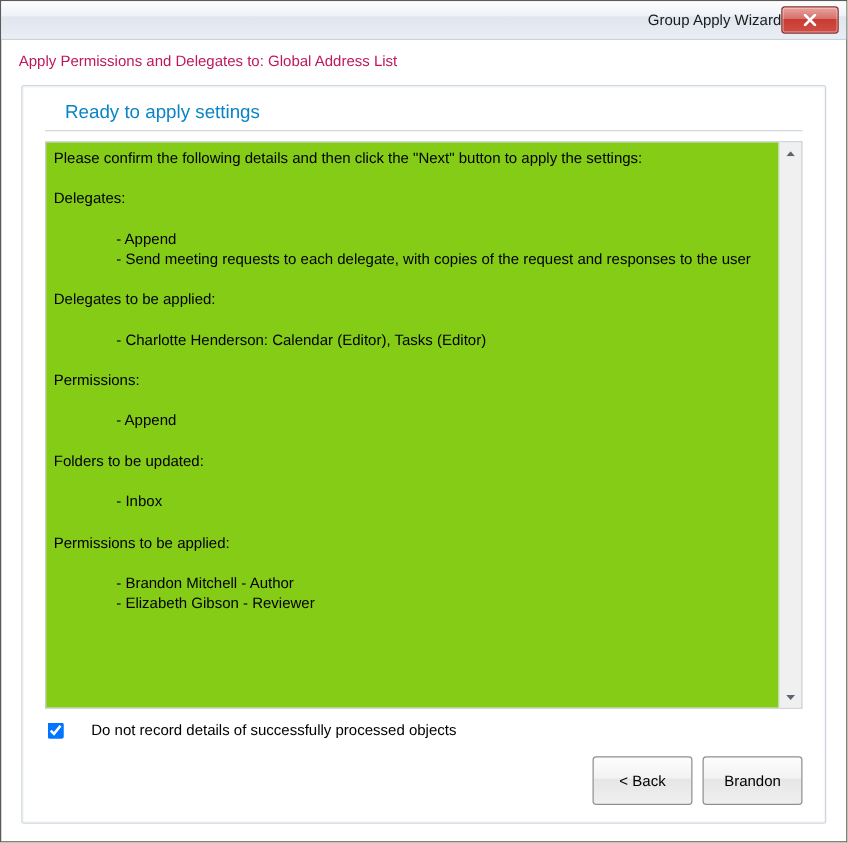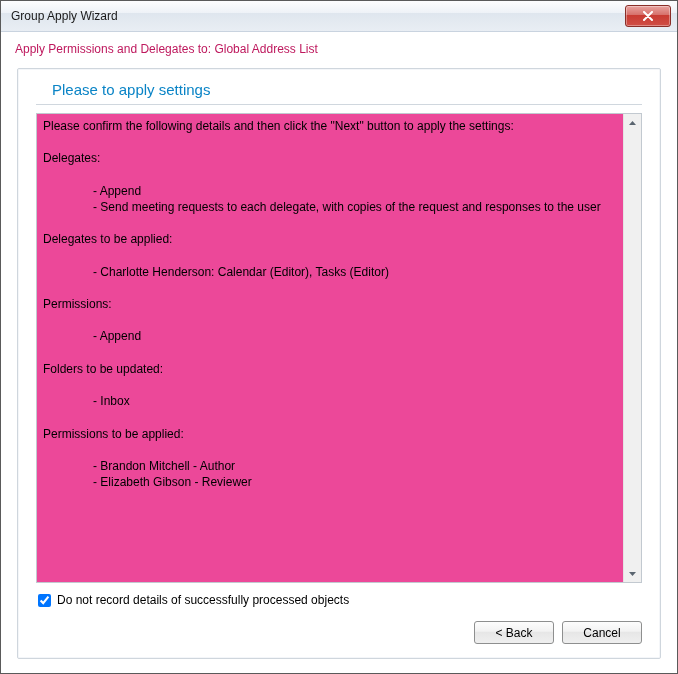--- a/index.html
+++ b/index.html
@@ -26,20 +26,21 @@
     background: linear-gradient(to bottom, #fdfdfe 0%, #eef2f7 40%, #dfe6ee 41%, #e9eef4 100%);
     border-bottom: 1px solid #c9d3df;
     display: flex;
     align-items: center;
     padding: 0 6px 0 10px;
   }
   .titlebar .title {
     flex: 1;
     color: #1a1a1a;
     font-size: 12px;
+    text-align: right;
   }
   .close-btn {
     width: 44px;
     height: 20px;
     border-radius: 3px;
     background: linear-gradient(to bottom, #e9a4a0 0%, #d6706a 45%, #c93b32 46%, #cf4e45 100%);
     border: 1px solid #8a2e28;
     display: flex;
     align-items: center;
     justify-content: center;
@@ -88,21 +89,21 @@
     flex: 1;
     padding: 4px 6px 4px 6px;
     font-size: 12px;
     line-height: 1.35;
     white-space: pre-wrap;
     font-family: "Segoe UI", Tahoma, sans-serif;
     resize: none;
     border: none;
     outline: none;
     overflow: hidden;
-    background: #ec4899;
+    background: #84cc16;
     color: #000;
   }
   .scroll-column {
     width: 17px;
     background: #f0f0f0;
     display: flex;
     flex-direction: column;
     justify-content: space-between;
     align-items: center;
     border-left: 1px solid #e3e3e3;
@@ -114,41 +115,41 @@
     align-items: center;
     justify-content: center;
     color: #5a6570;
     cursor: pointer;
   }
 
   .checkbox-row {
     margin: 2px 18px 14px 20px;
     display: flex;
     align-items: center;
-    gap: 6px;
+    gap: 22px;
   }
   .checkbox-row input {
     width: 13px;
     height: 13px;
     margin: 0;
   }
   .checkbox-row label {
     font-size: 12px;
     cursor: pointer;
   }
 
   .button-bar {
     display: flex;
     justify-content: flex-end;
     gap: 8px;
     padding: 0 18px 14px 18px;
   }
   .btn {
     min-width: 80px;
-    height: 23px;
+    height: 39px;
     padding: 0 4px;
     font-size: 12px;
     font-family: inherit;
     border: 1px solid #8e8f8f;
     border-radius: 3px;
     background: linear-gradient(to bottom, #fdfdfd 0%, #f2f2f2 45%, #e6e6e6 46%, #efefef 100%);
     cursor: pointer;
     color: #000;
   }
   .btn.default {
@@ -170,21 +171,21 @@
           <path d="M2 1 L10 9 M10 1 L2 9" stroke="#fff" stroke-width="2" stroke-linecap="round"></path>
         </svg>
       </span>
     </div>
   </div>
 
   <div class="subtitle-bar">Apply Permissions and Delegates to: Global Address List</div>
 
   <div class="content-frame">
 
-    <div class="section-header">Please to apply settings</div>
+    <div class="section-header">Ready to apply settings</div>
     <div class="rule"></div>
 
     <div class="details-wrap">
       <div id="summary-text" class="details-text">Please confirm the following details and then click the "Next" button to apply the settings:
 
 Delegates:
 
                - Append
                - Send meeting requests to each delegate, with copies of the request and responses to the user
 
@@ -218,17 +219,17 @@
       </div>
     </div>
 
     <div class="checkbox-row">
       <input type="checkbox" id="cb1" checked="" style="">
       <label for="cb1">Do not record details of successfully processed objects</label>
     </div>
 
     <div class="button-bar">
       <button class="btn">&lt; Back</button>
-      <button class="btn">Cancel</button>
+      <button class="btn">Brandon</button>
     </div>
 
   </div>
 </div>
 
 </body></html>

